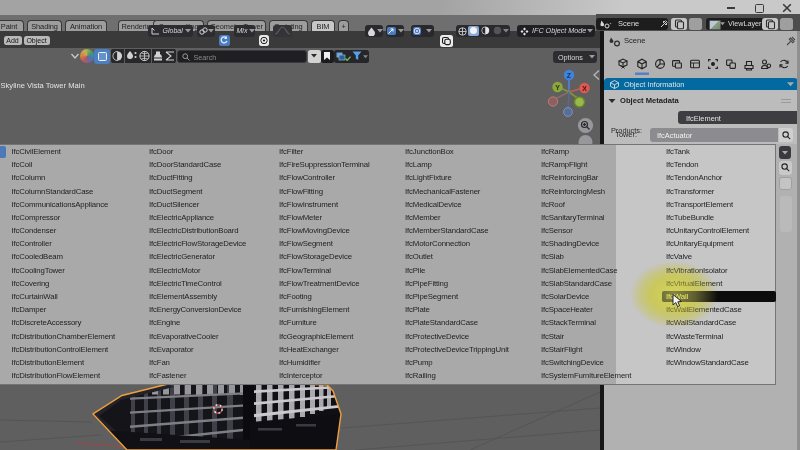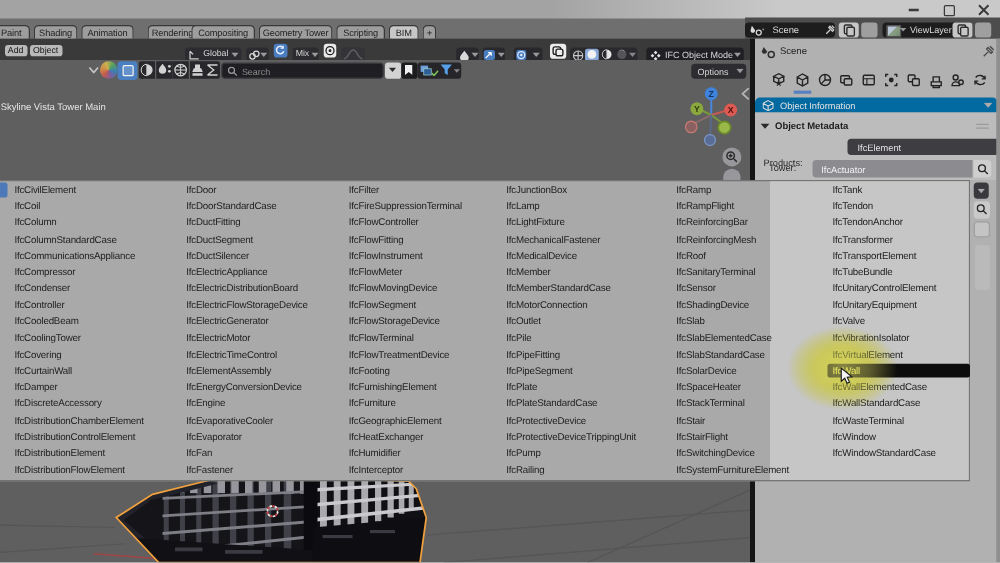--- a/index.html
+++ b/index.html
@@ -68,21 +68,21 @@
         <rect x="4.5" y="2" width="6" height="7" rx="1" fill="none" stroke="#2c2c2c" stroke-width="1.1"></rect>
         <rect x="6.5" y="3.8" width="6" height="7" rx="1" fill="#c6c6c6" stroke="#2c2c2c" stroke-width="1.1"></rect>
       </svg>
   </div>
   <div class="abs" style="left:780px;top:17.5px;width:13px;height:12.5px;background:#9f9f9f;border-radius:2.5px;"></div>
 
   <div class="abs" style="left:0;top:31px;width:600px;height:17px;background:#3a3a3a;border-bottom:1px solid #2c2c2c;"></div>
   <div id="row2" style="position:absolute;left:0;top:0;">
     <style>
       .btnL{position:absolute;top:36px;height:9px;background:#b9b9b9;border-radius:2.5px;color:#141414;font-size:7px;text-align:center;line-height:9px;}
-      .wdark{position:absolute;top:38px;height:11.5px;background:#2c2c30;border-radius:3px;}
+      .wdark{position:absolute;top:25px;height:11.5px;background:#2c2c30;border-radius:3px;font-style:italic;}
       .wtxt{color:#d8d8d8;font-size:7px;line-height:11.5px;white-space:nowrap;position:absolute;}
     </style>
     <div class="btnL" style="left:3.5px;width:18px;">Add</div>
     <div class="btnL" style="left:23.5px;width:26px;">Object</div>
 
     <div class="wdark" style="left:147.5px;width:45px;">
       <svg class="abs" style="left:3px;top:2px;" width="9" height="8" viewBox="0 0 9 8">
           <path d="M1 1 v6 h7 M1 1 l2.5 2.5" stroke="#d0d0d0" stroke-width="1" fill="none"></path>
         </svg>
       <div class="wtxt" style="left:15px;">Global</div>

